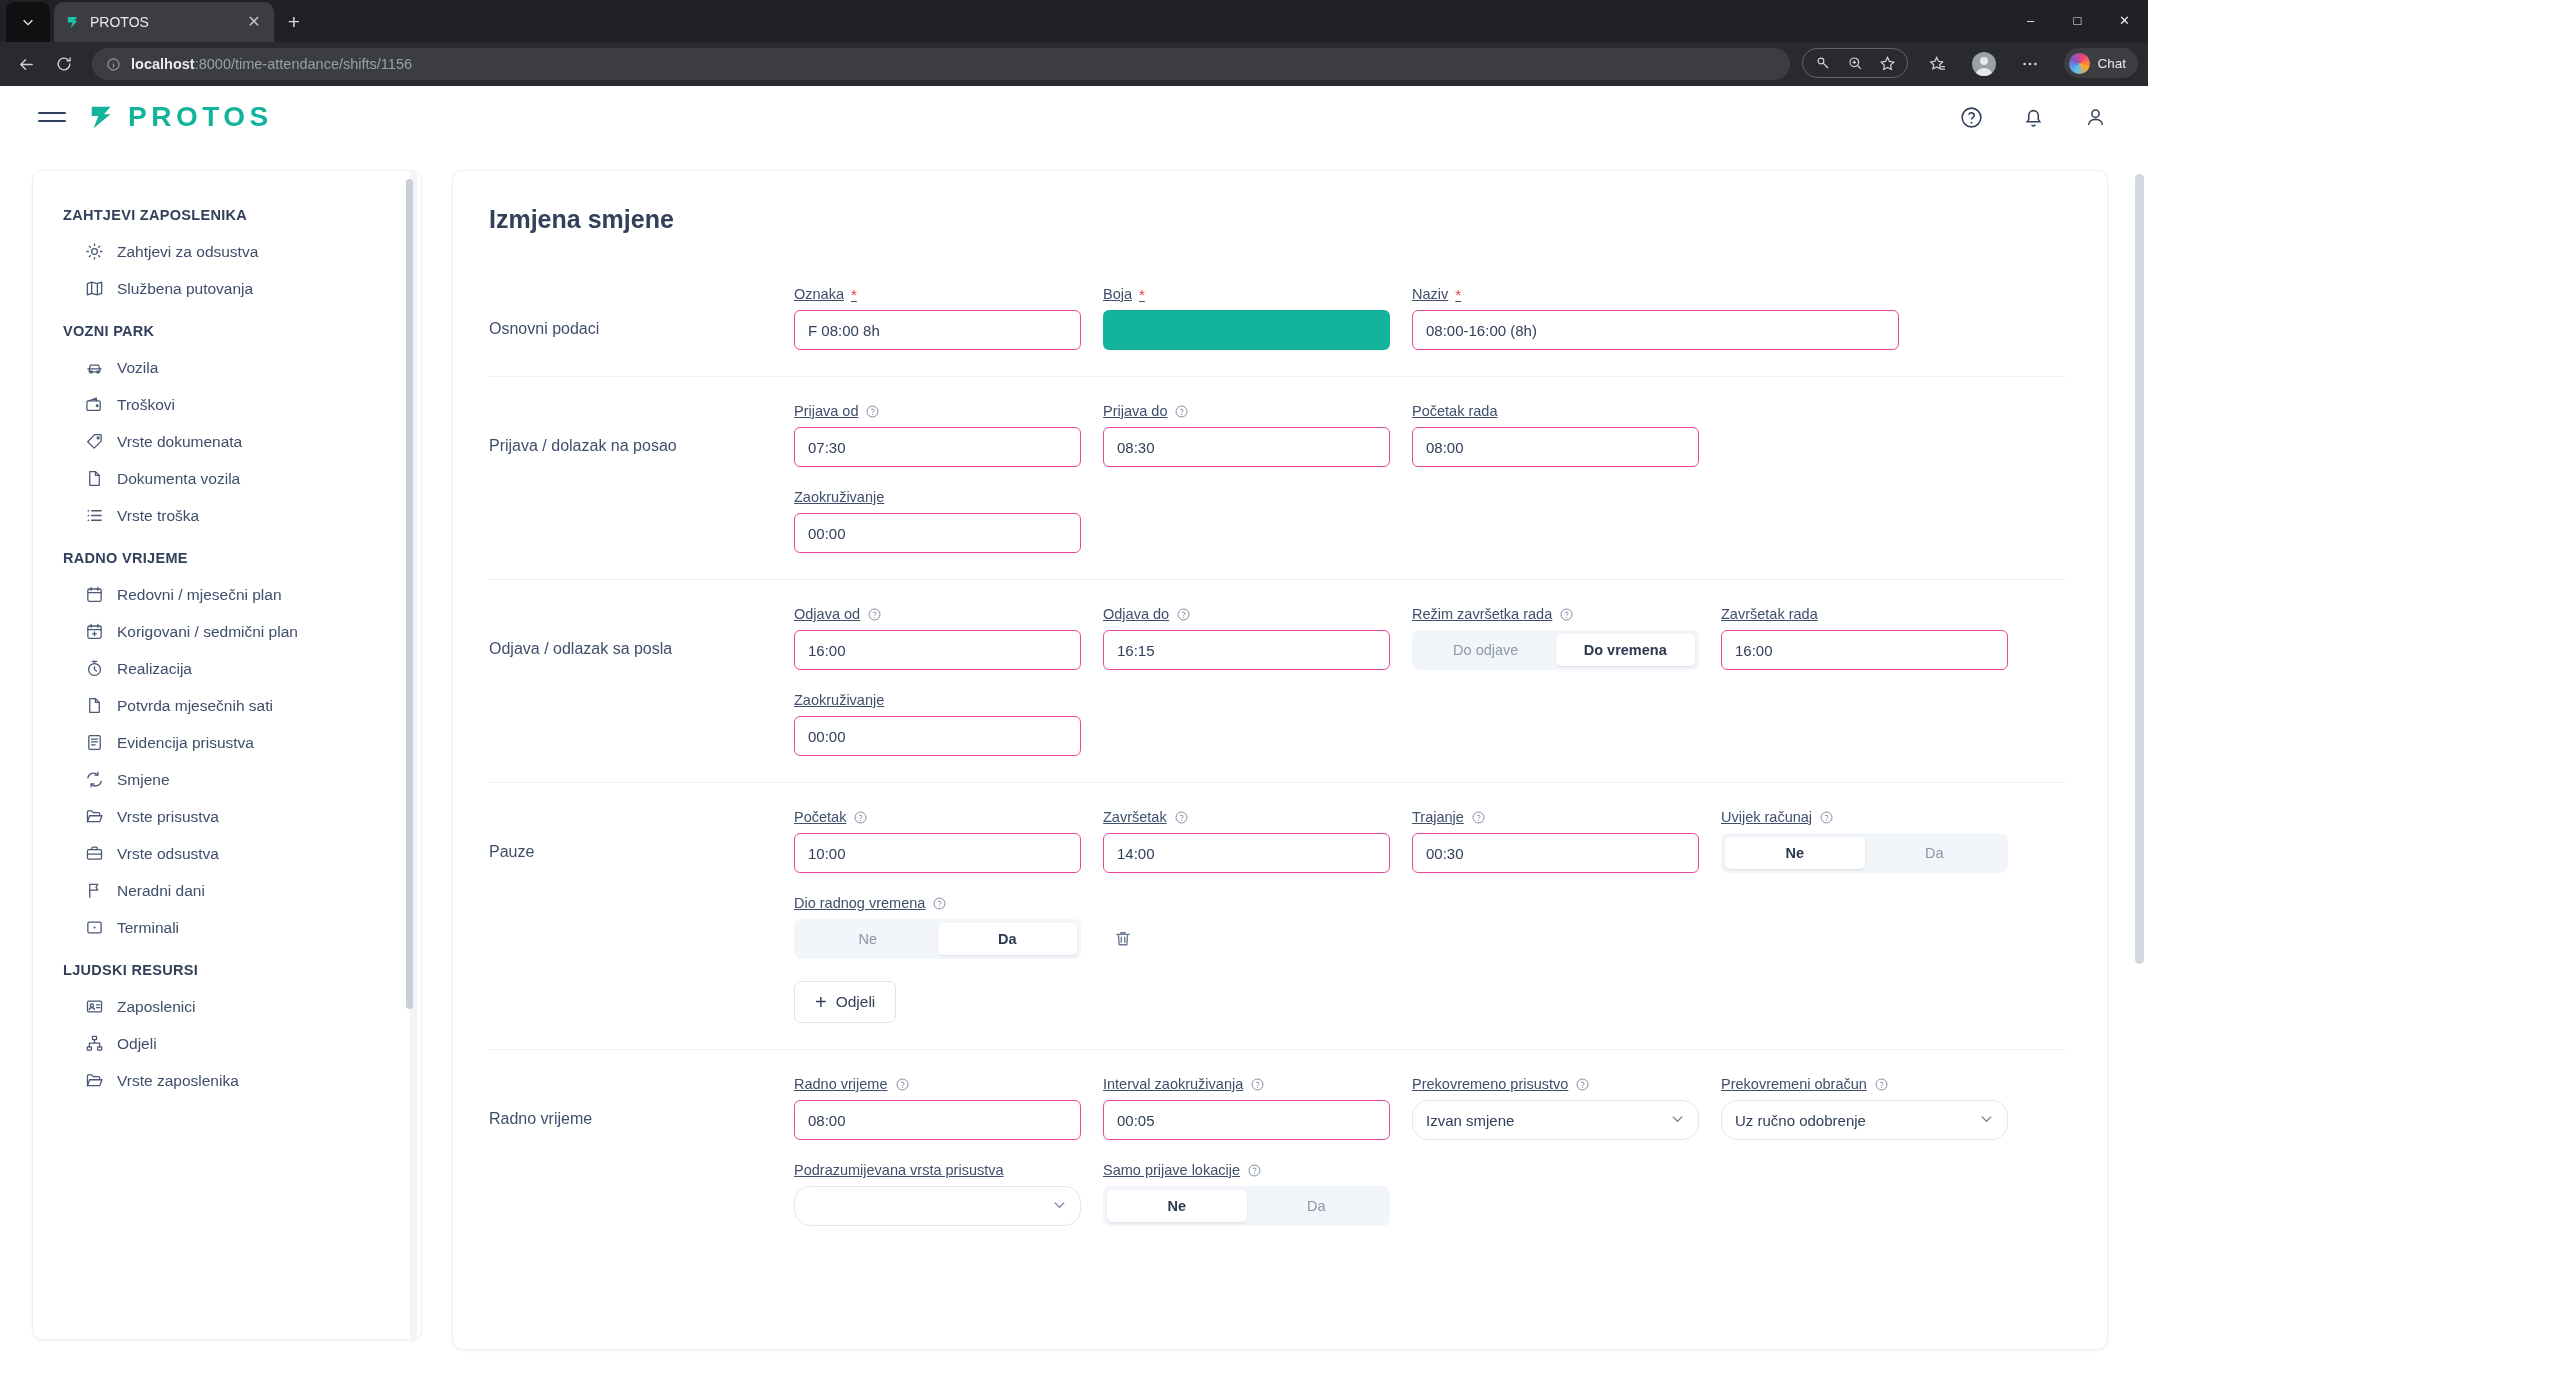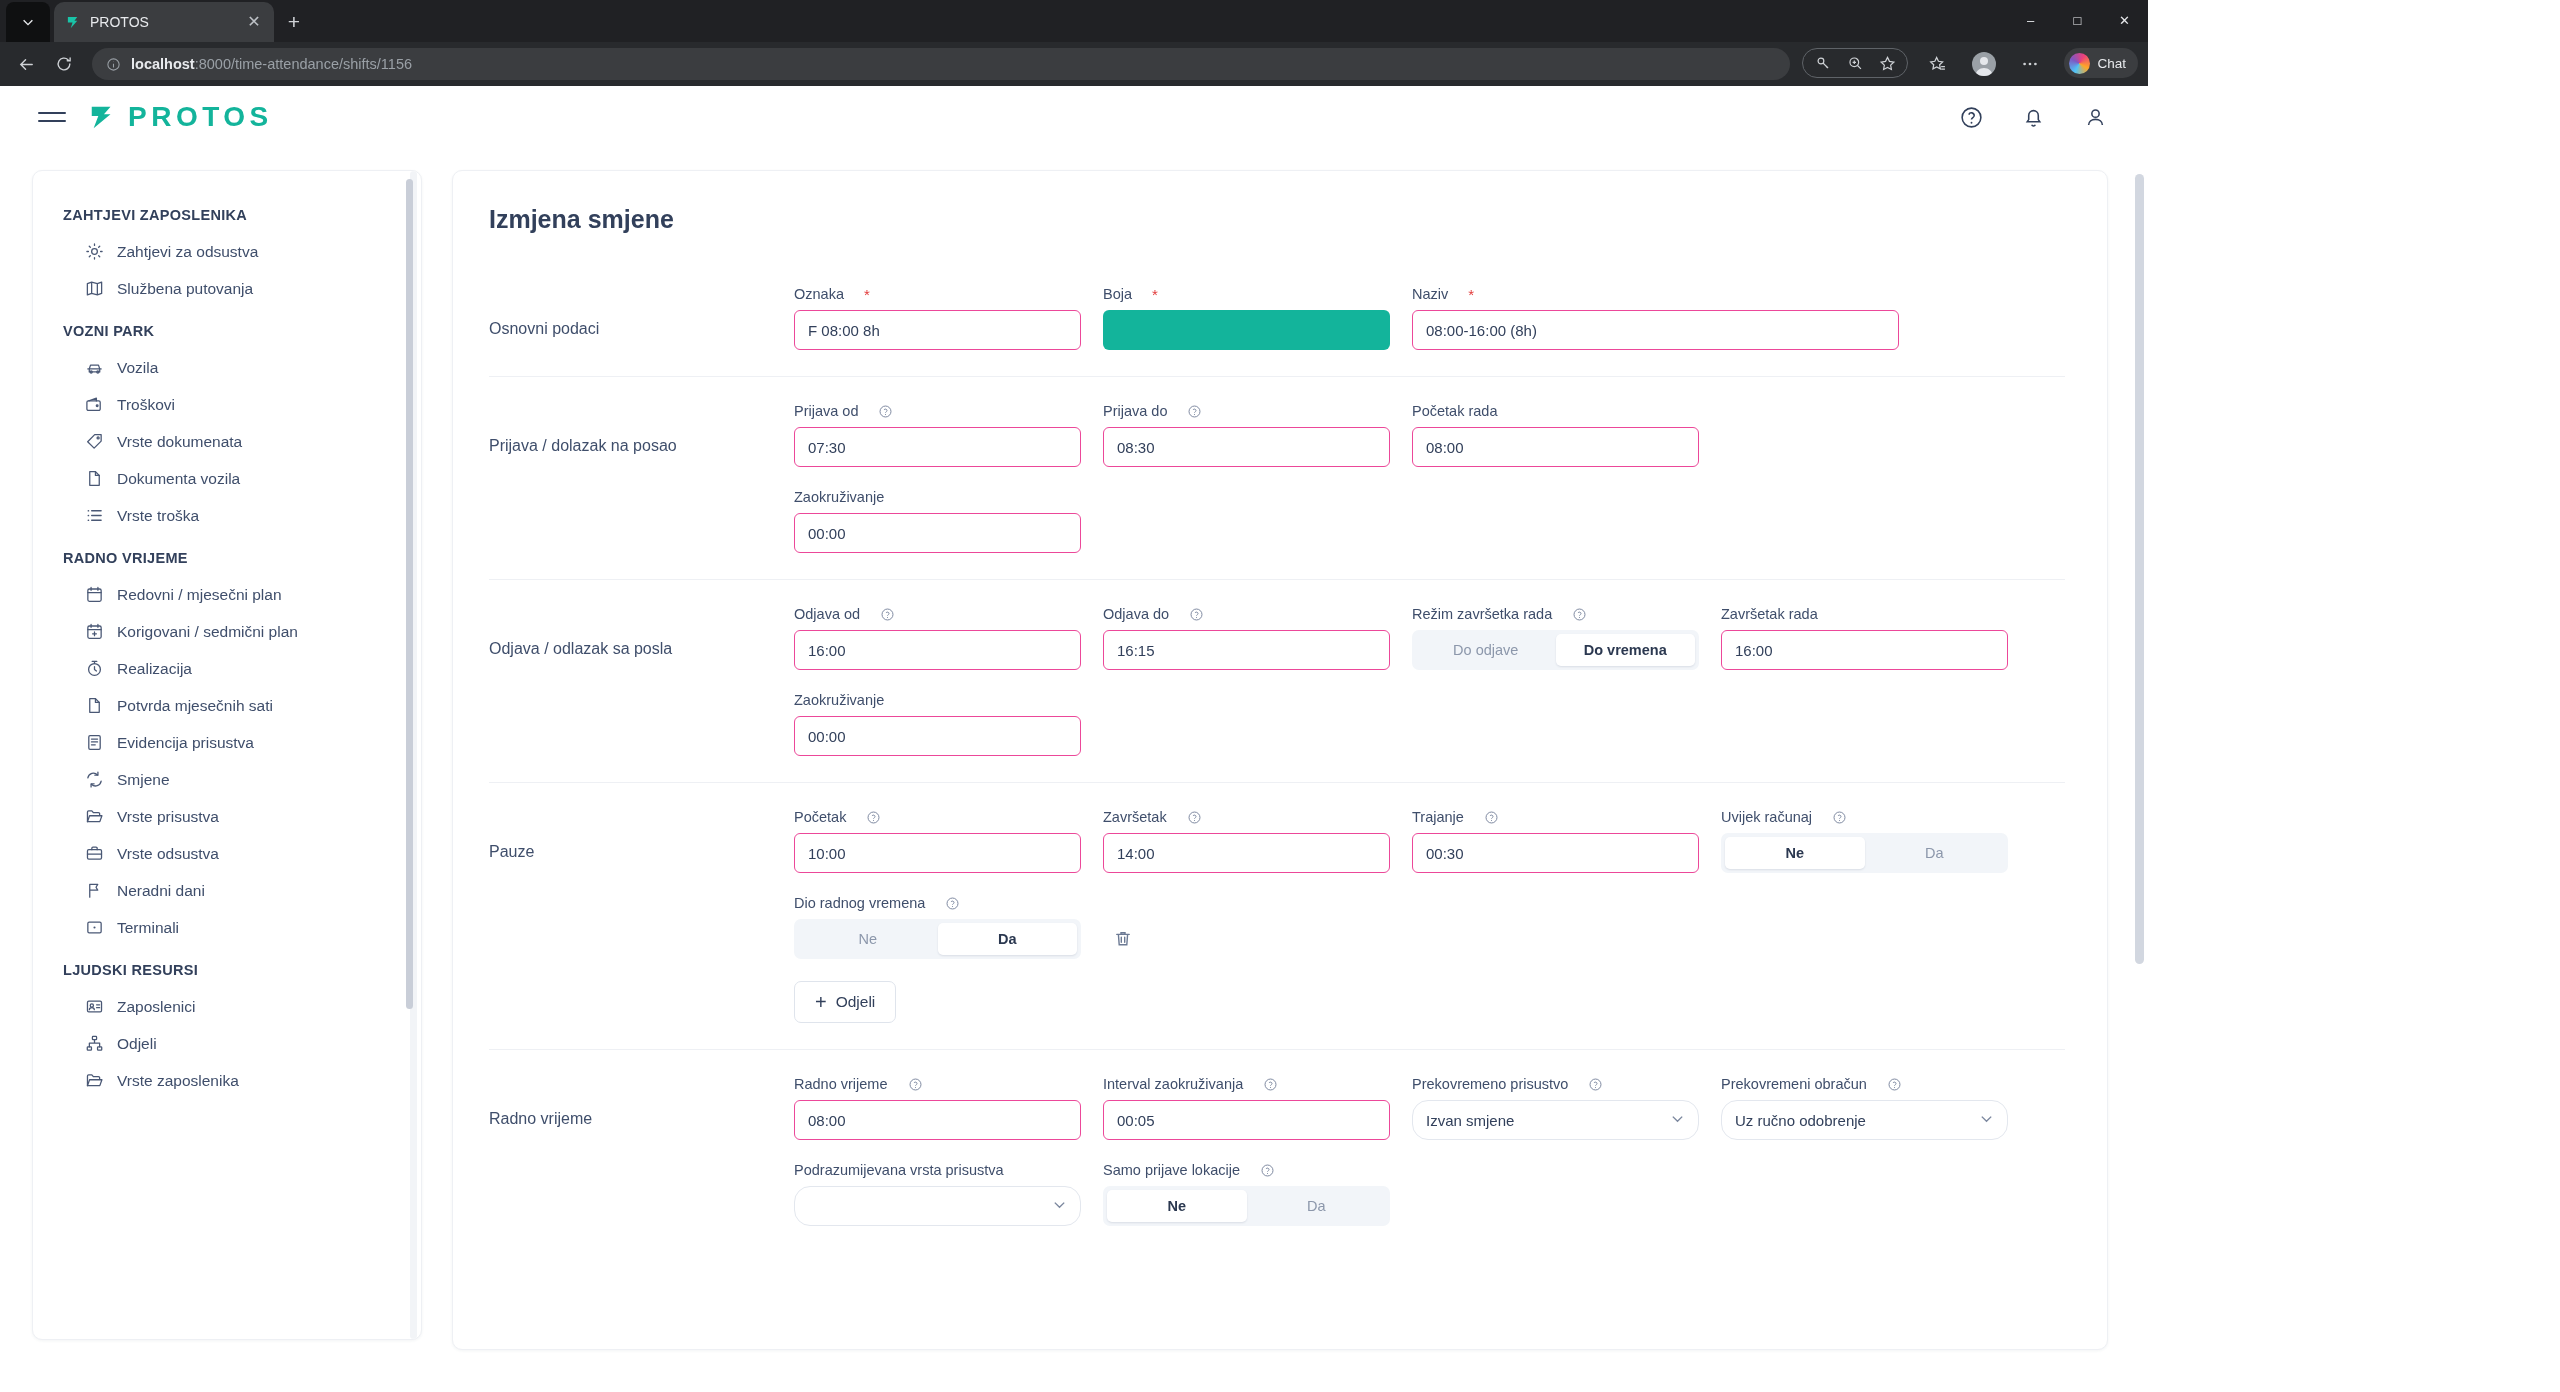--- a/index.html
+++ b/index.html
@@ -96,21 +96,21 @@
 
   .sec { display: flex; padding-bottom: 26px; border-bottom: 1px solid #eef0f4; margin-bottom: 26px; }
   .sec.last { border-bottom: none; }
   .sec-label { width: 305px; flex: none; font-size: 16px; color: #3f4e6b; padding-top: 34px; }
   .sec-fields { flex: 1; min-width: 0; }
   .frow { display: flex; gap: 22px; margin-bottom: 22px; }
   .frow:last-child { margin-bottom: 0; }
   .fld { width: 287px; flex: none; }
   .fld-label {
     font-size: 14.5px; color: #3f4e6b; margin-bottom: 8px;
-    display: flex; align-items: center; gap: 20px; white-space: nowrap;
+    display: flex; align-items: center; gap: 7px; white-space: nowrap; text-decoration: underline;
   }
   .req { color: #e23b3b; font-size: 15px; line-height: 1; }
   .qmark { width: 15px; height: 15px; flex: none; color: #7b879e; }
   .input {
     width: 100%; height: 40px; border: 1px solid #ec4899; border-radius: 6px;
     background: #fff; font-size: 15px; color: #32405b; padding: 0 13px;
     display: flex; align-items: center; font-family: "Liberation Sans", sans-serif;
   }
   .swatch { width: 100%; height: 40px; border-radius: 6px; }
   .select {

